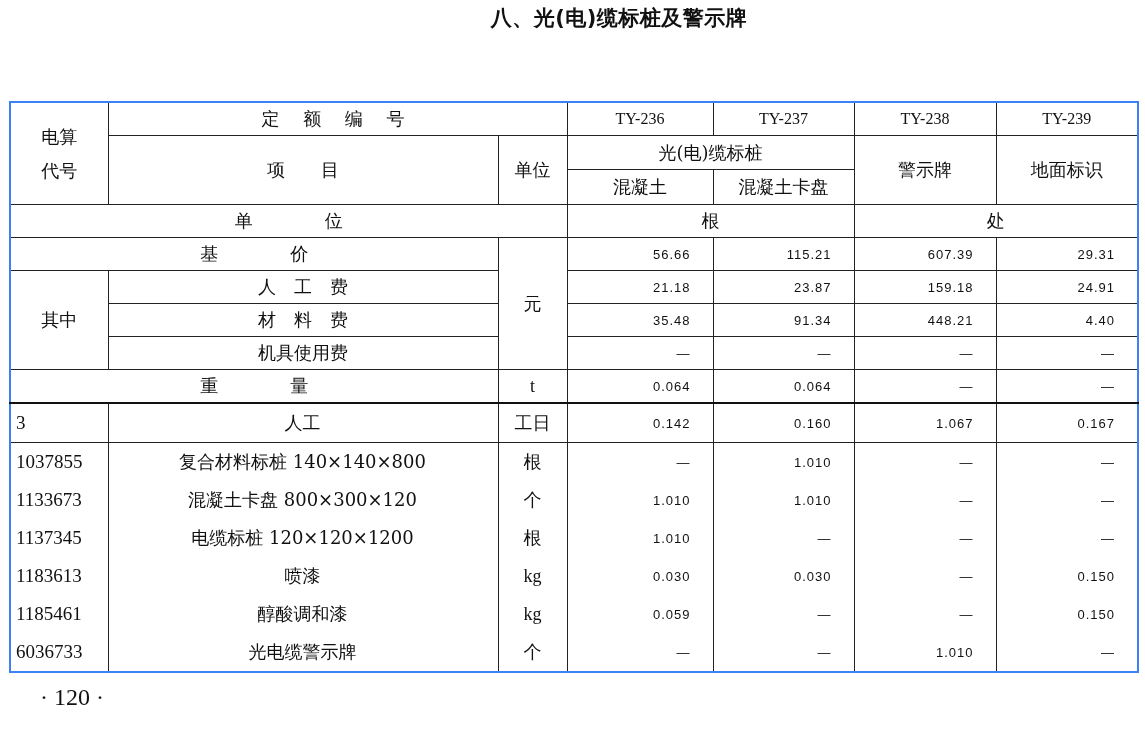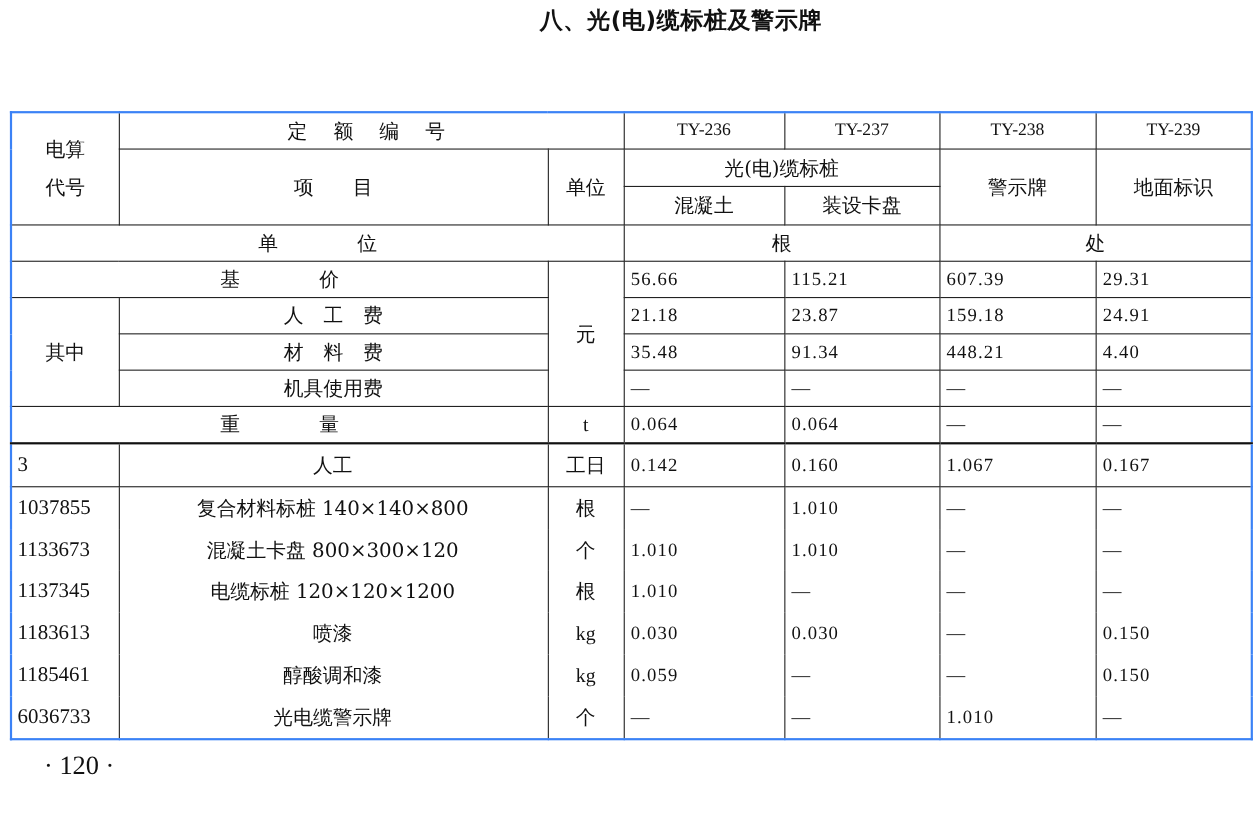--- a/index.html
+++ b/index.html
@@ -22,21 +22,21 @@
     border-collapse: collapse; table-layout: fixed;
     font-size: 18px;
     border: 2px solid #3b82f6;
     padding-left: 44px;
   }
   table.quota td {
     border: 1px solid #222; padding: 0 6px; height: 32px;
     text-align: center; vertical-align: middle; white-space: nowrap;
     font-family: "DejaVu Serif", serif;
   }
-  table.quota td.num { text-align: left; padding-right: 22px; font-family: Liberation Serif, serif; font-size: 17px; letter-spacing: 1px; }
+  table.quota td.num { text-align: right; padding-right: 22px; font-family: Liberation Sans, sans-serif; font-size: 13px; letter-spacing: 1px; }
   table.quota td.code { text-align: left; padding-left: 5px; font-family: "Liberation Serif", serif; font-size: 19px; }
   table.quota td.name { text-align: center; padding-left: 5px; }
   table.quota td.idcell { font-family: "Liberation Serif", serif; font-size: 16px; }
   table.quota tr.body td { border-top: none; border-bottom: none; height: 38px; }
   table.quota tr.body.first td { border-top: 2px solid #111; height: 38px; }
   table.quota tr.body.first + tr.body td { }
   table.quota tr.sep td { border-bottom: 1px solid #222; }
   .spaced { letter-spacing: 0.5em; }
   .page-no {
     position: absolute; left: 40px; top: 684px; font-size: 24px;
@@ -78,21 +78,21 @@
   <tr style="height:34px">
     <td rowspan="2">项　　目</td>
     <td rowspan="2">单位</td>
     <td colspan="2">光(电)缆标桩</td>
     <td rowspan="2">警示牌</td>
     <td rowspan="2">地面标识</td>
   </tr>
 
   <tr style="height:35px">
     <td>混凝土</td>
-    <td>装设卡盘</td>
+    <td>混凝土卡盘</td>
   </tr>
 
   <tr>
     <td colspan="3" style="letter-spacing:0;margin-left:47px;">单　　　　位</td>
     <td colspan="2">根</td>
     <td colspan="2">处</td>
   </tr>
 
   <tr>
     <td colspan="2">基　　　　价</td>

